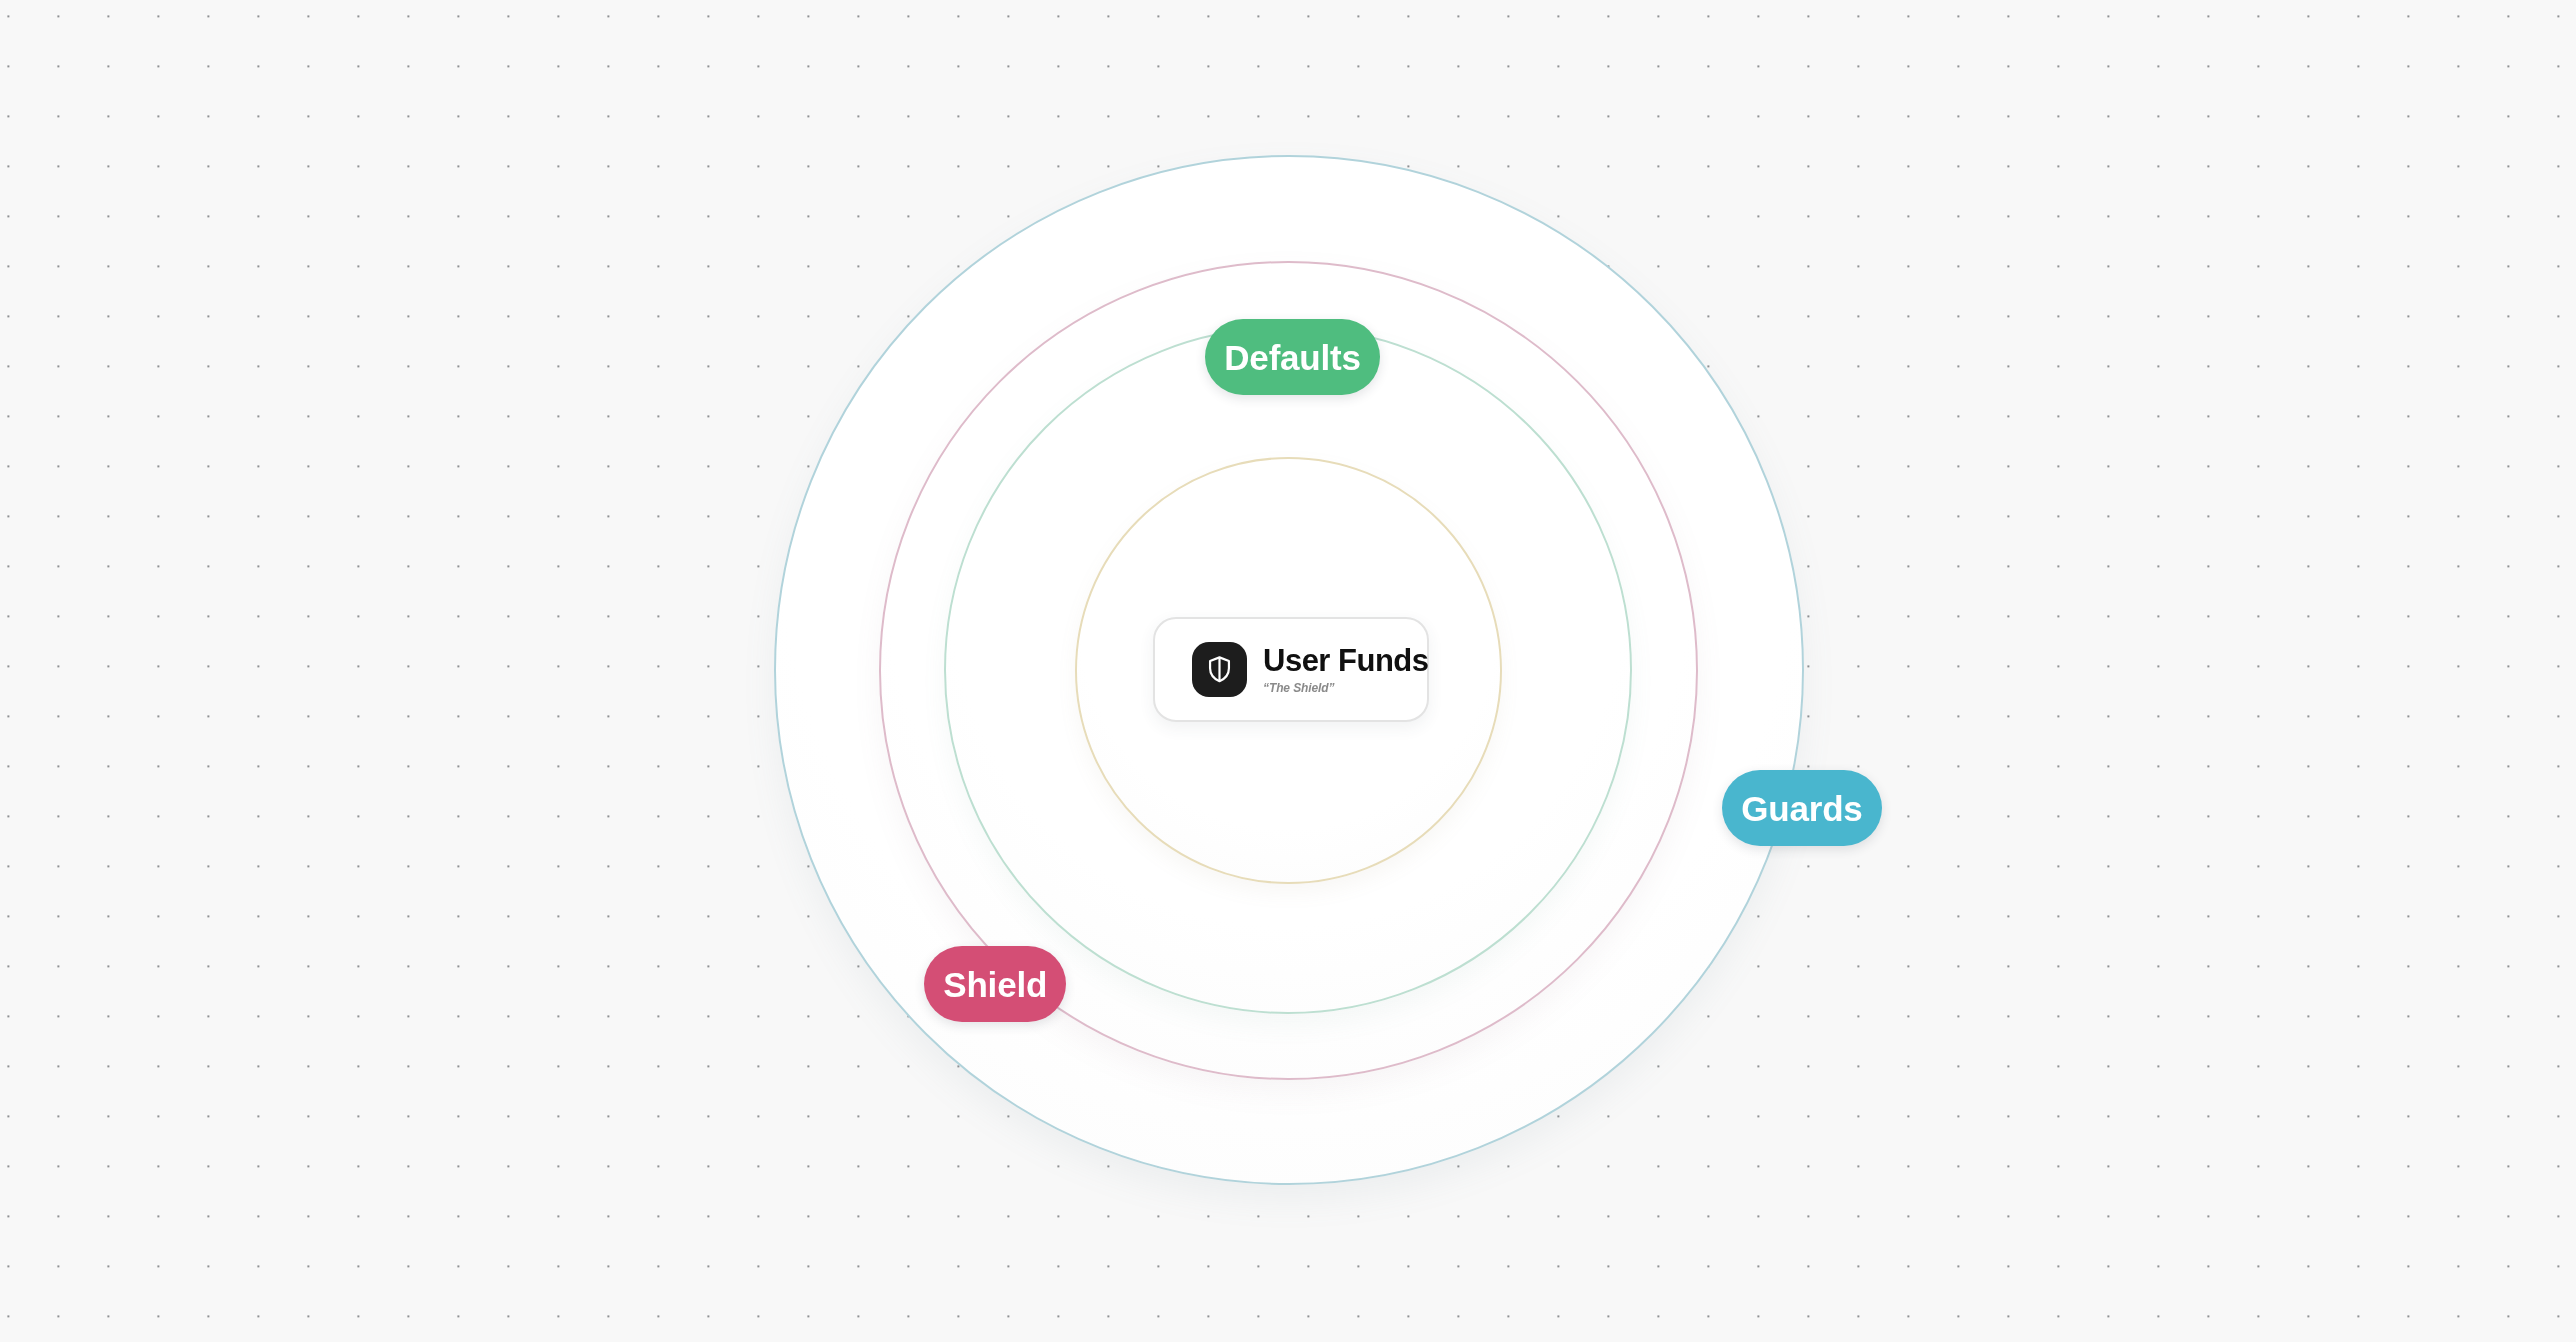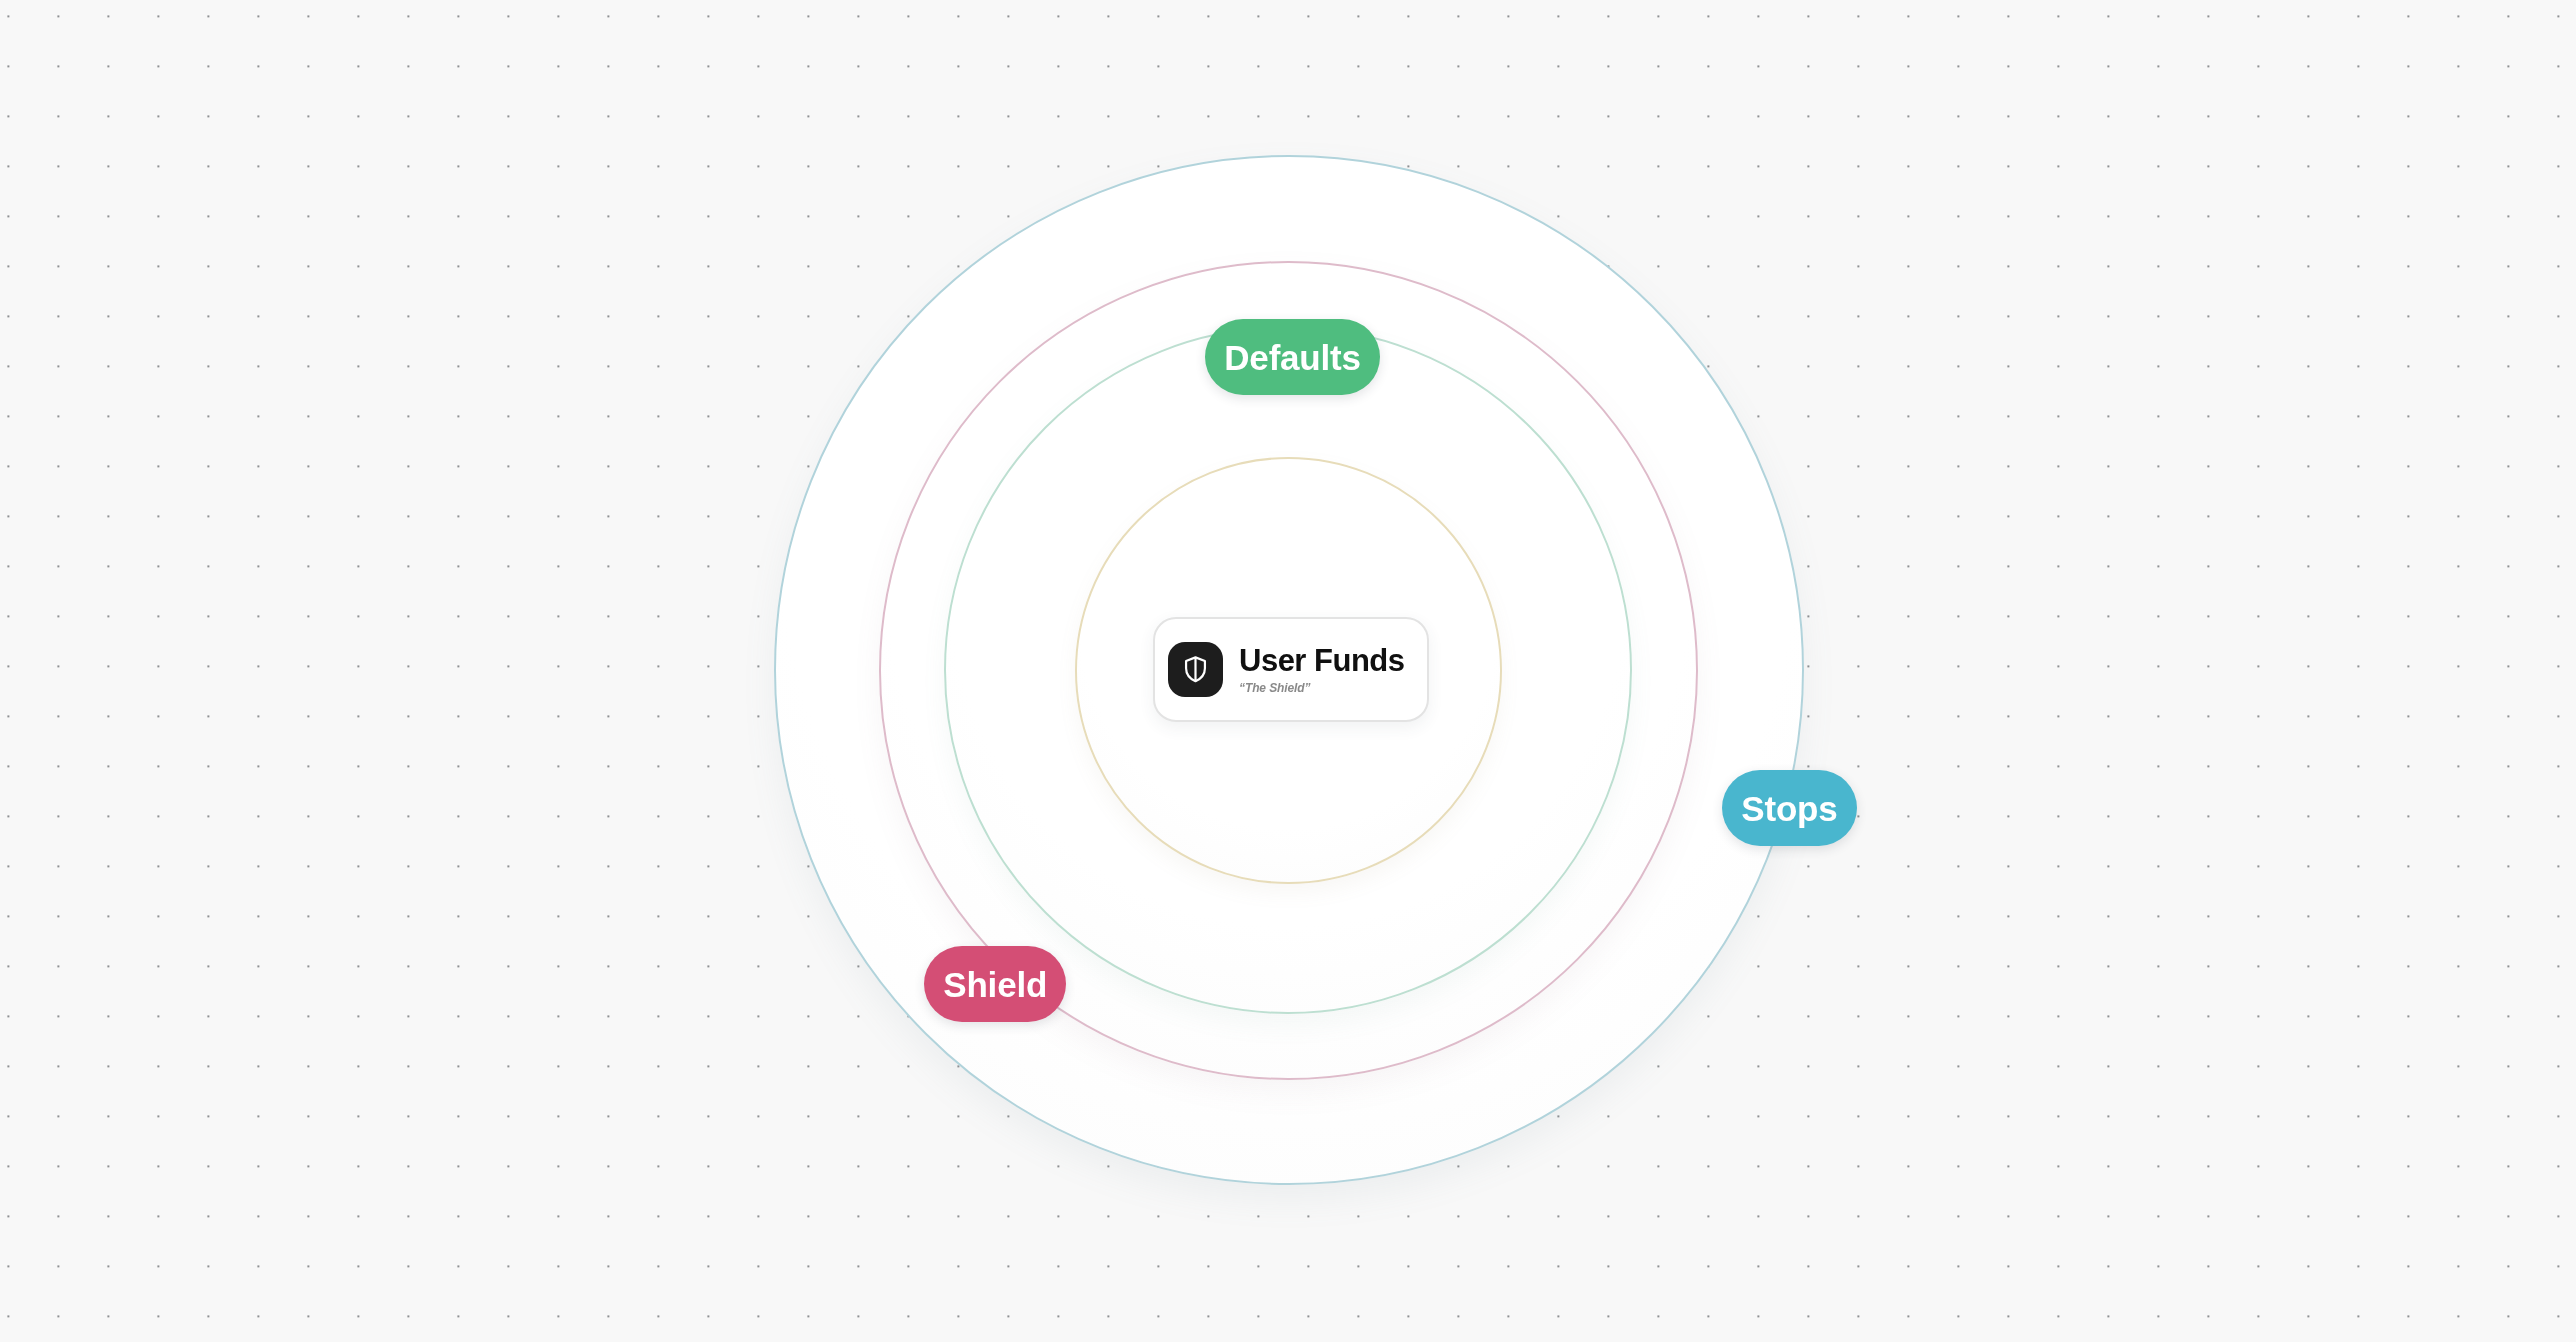--- a/index.html
+++ b/index.html
@@ -100,21 +100,21 @@
     left: 1153px;
     top: 617px;
     width: 276px;
     height: 105px;
     background: #ffffff;
     border: 2.8px solid #e3e3e3;
     border-radius: 23px;
     box-sizing: border-box;
     display: flex;
     align-items: center;
-    padding-left: 13px;
+    padding-left: 37px;
     box-shadow: 0 5.7px 16px rgba(60,70,80,0.07);
   }
 
   #shield-badge {
     width: 55px;
     height: 55px;
     border-radius: 17px;
     background: #1d1d1d;
     display: flex;
     align-items: center;
@@ -162,21 +162,21 @@
 
   <div class="ring" id="ring-defaults"></div>
 
   <div class="ring" id="ring-invariants"></div>
 
   <div class="pill" id="pill-defaults">Defaults</div>
 
 
   <div class="pill" id="pill-guards">Shield</div>
 
-  <div class="pill" id="pill-stops">Stops</div>
+  <div class="pill" id="pill-stops">Guards</div>
 
   <div id="center-card">
     <div id="shield-badge">
       <svg width="31" height="31" viewBox="0 0 24 24" fill="none" stroke="#ffffff" stroke-width="1.7" stroke-linecap="round" stroke-linejoin="round">
         <path d="M12 2.6 L19.3 5.4 V11 c0 4.6 -3.1 8.2 -7.3 10.1
                  C7.8 19.2 4.7 15.6 4.7 11 V5.4 Z"></path>
         <path d="M12 3.4 V20.6"></path>
       </svg>
     </div>
     <div id="card-text">

